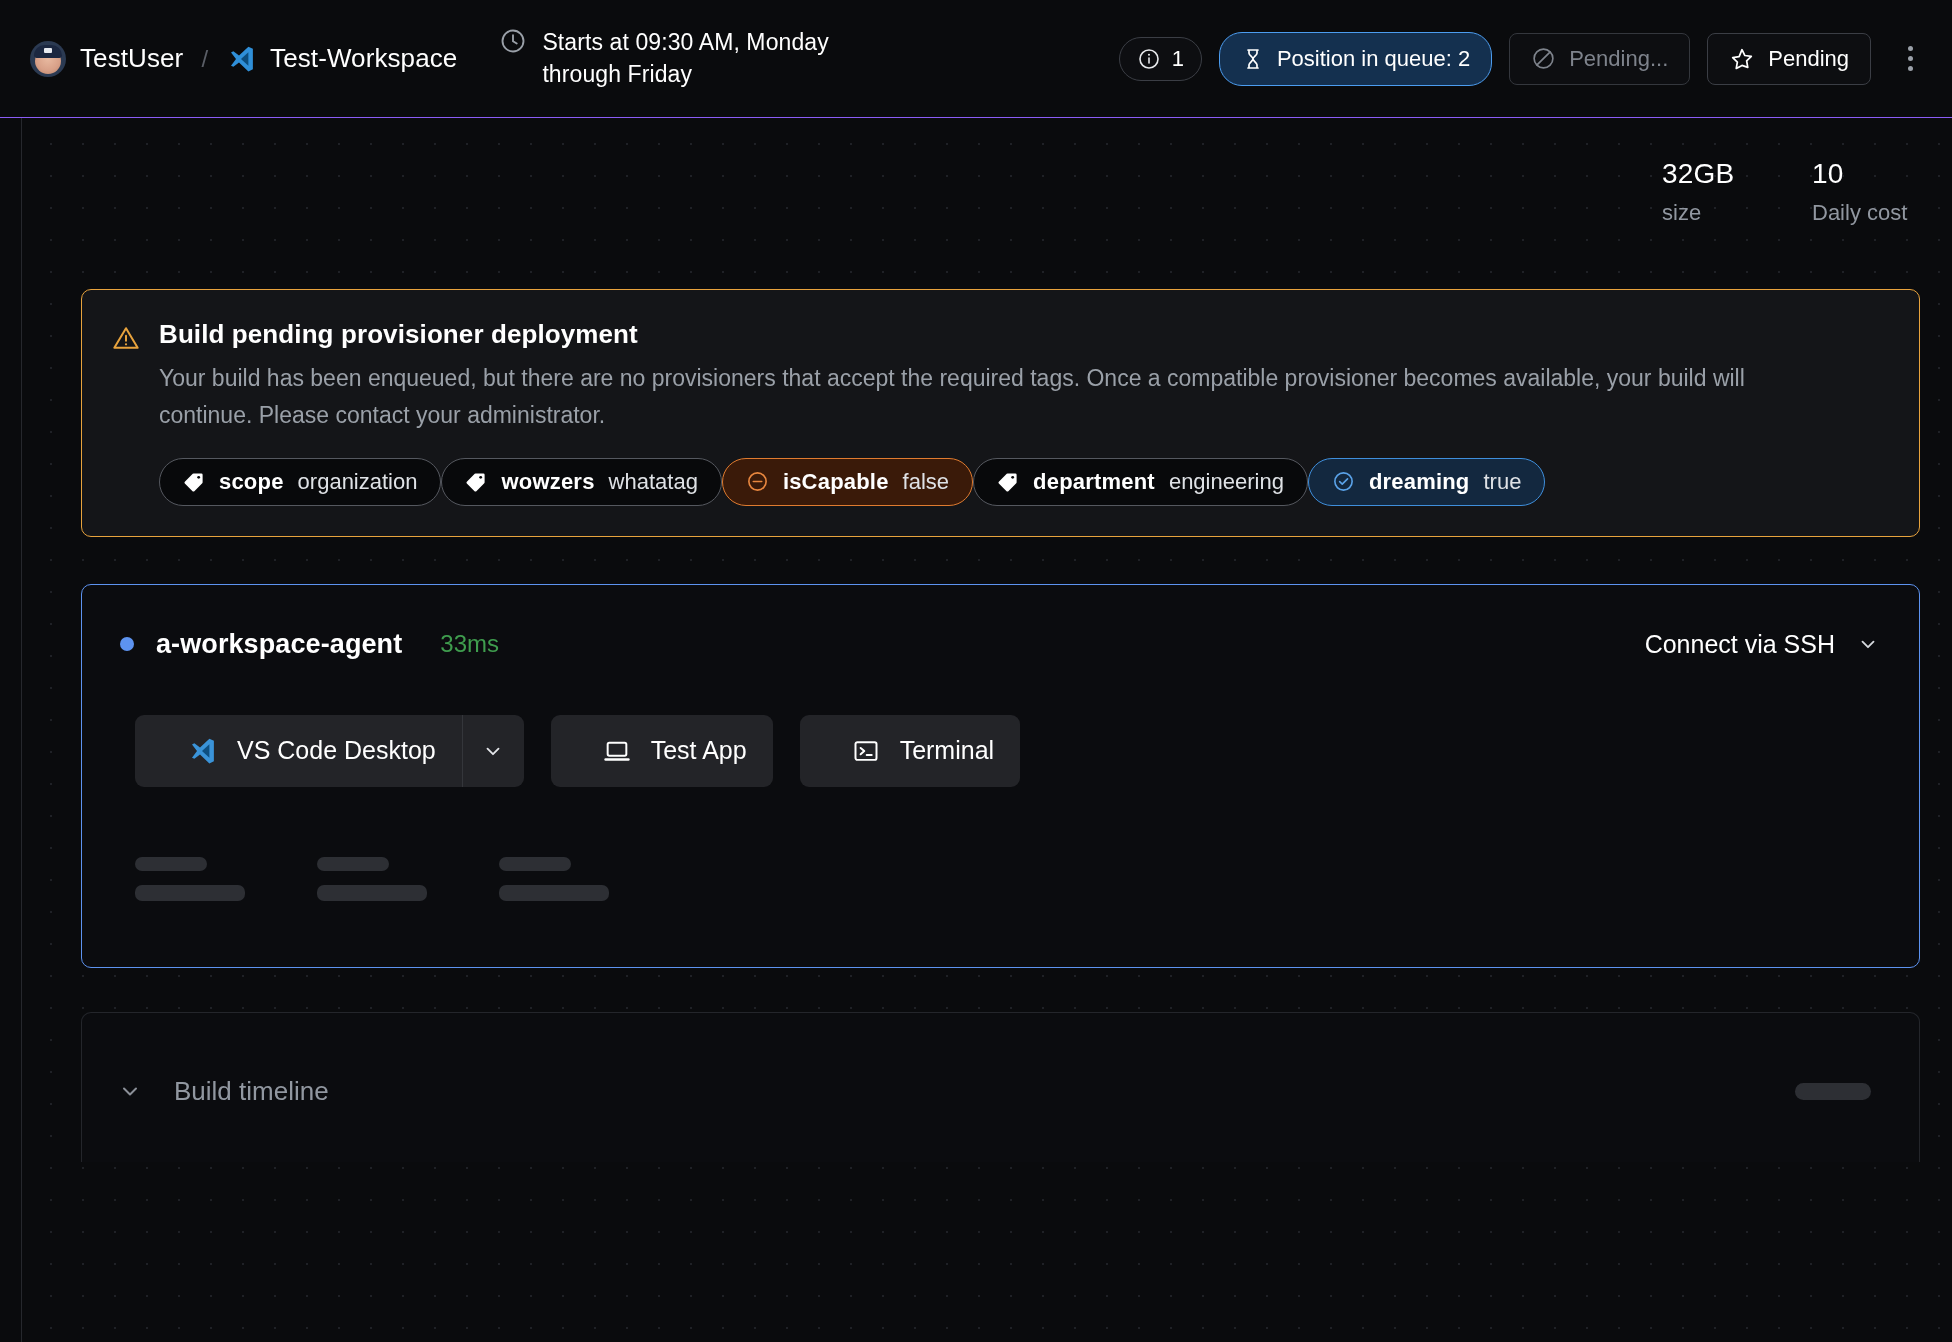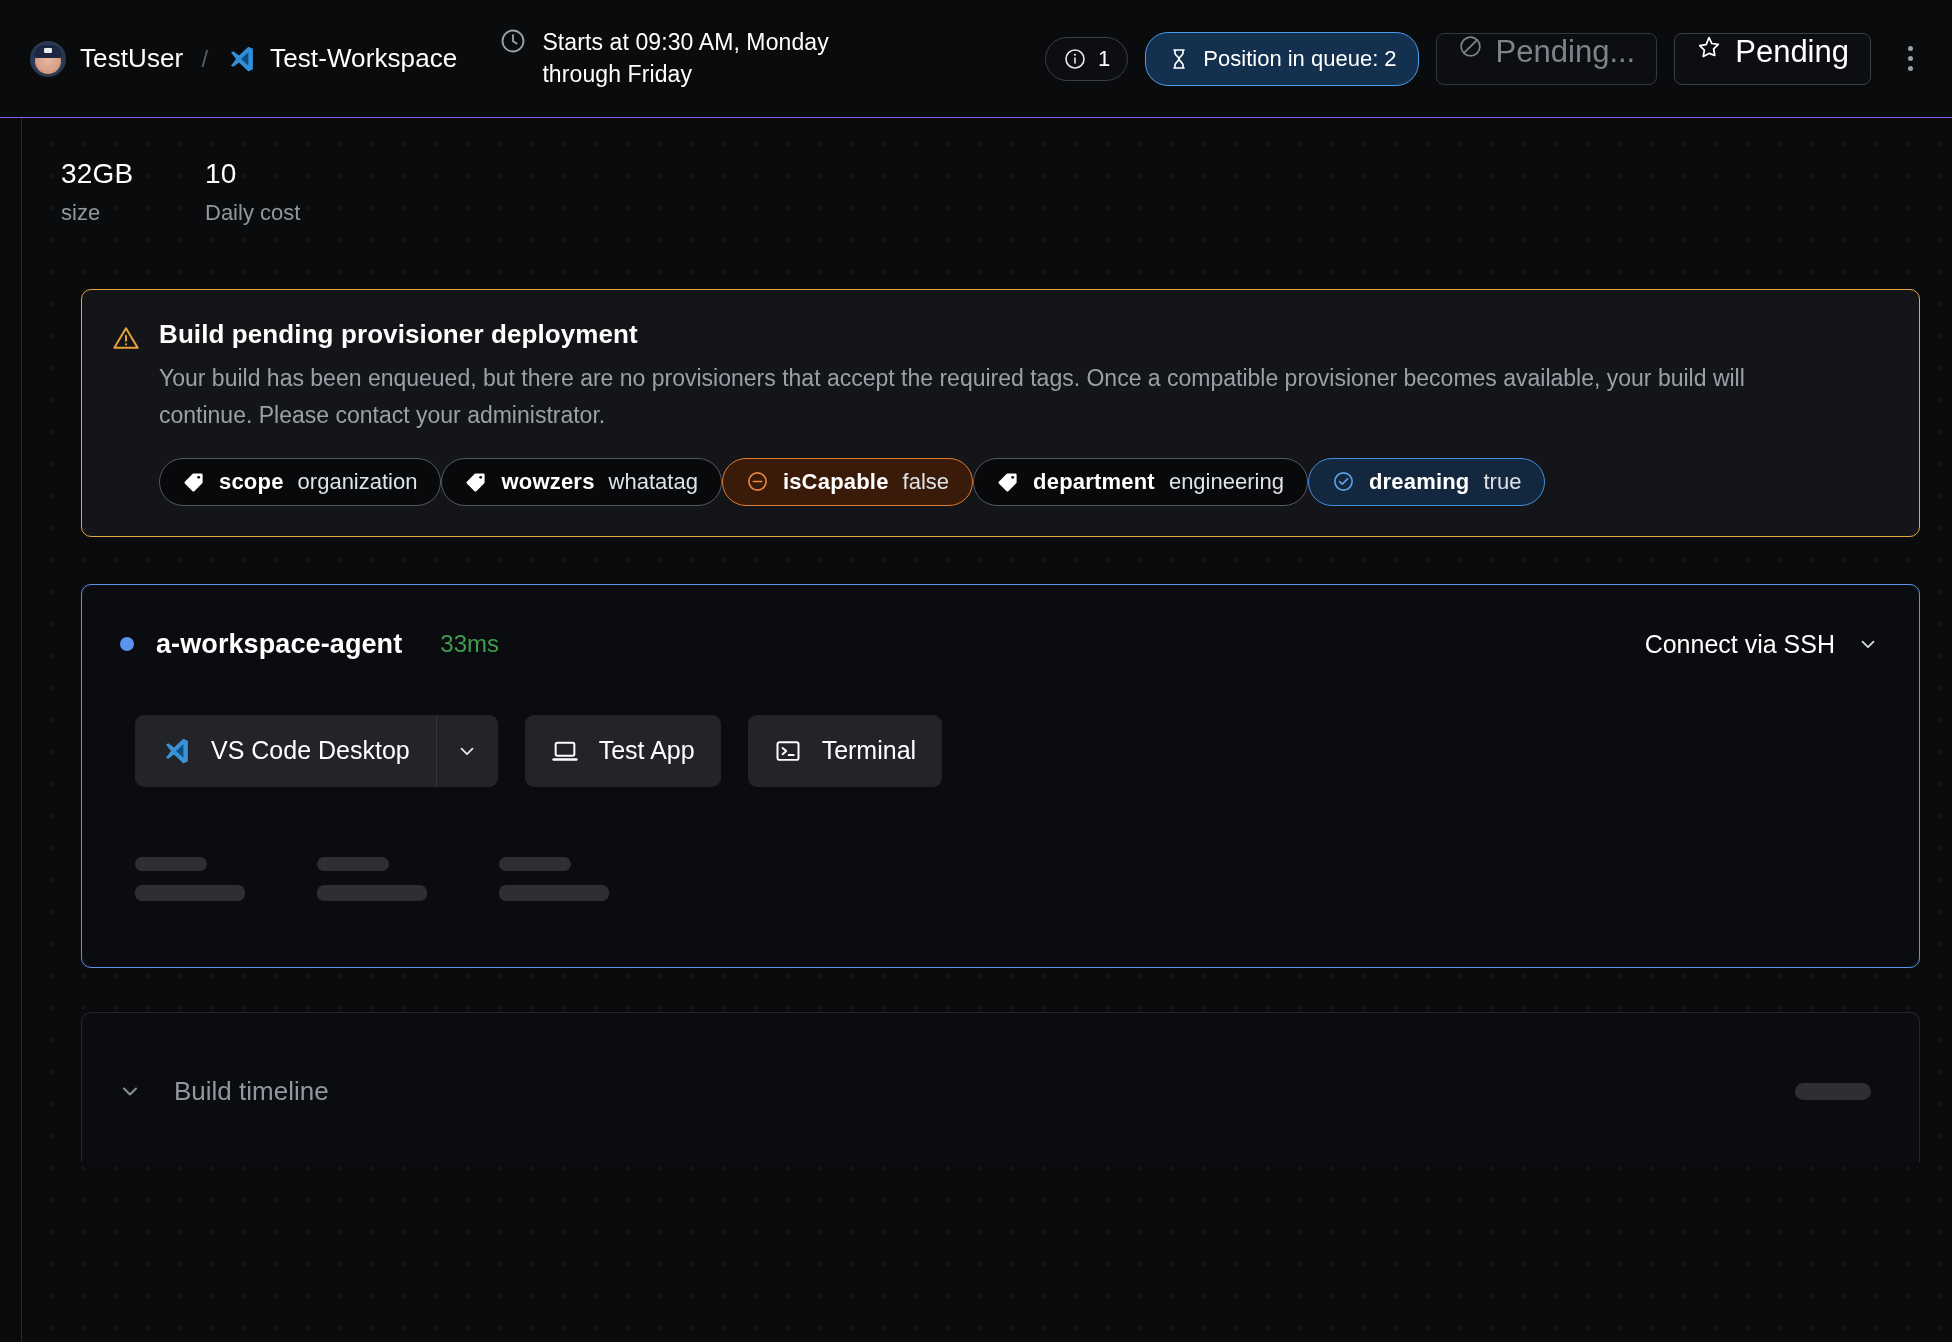--- a/index.html
+++ b/index.html
@@ -137,28 +137,28 @@
     border-radius: 23px;
     border: 1px solid #4c9df0;
     background: #14304f;
     font-size: 22px;
     color: #ffffff;
     white-space: nowrap;
   }
 
   .btn {
     display: inline-flex;
-    align-items: flex-start;
+    align-items: center;
     gap: 13px;
     height: 52px;
     padding: 0 21px;
     border-radius: 8px;
     border: 1px solid #3b3e45;
     background: #0d0e11;
-    font-size: 31px;
+    font-size: 22px;
     color: #ffffff;
     white-space: nowrap;
   }
   .btn.disabled {
     color: #7e838c;
     border-color: #34373d;
   }
 
   .kebab {
     display: flex;
@@ -185,22 +185,23 @@
     background-color: #0a0b0d;
     background-image: radial-gradient(circle, #1f2126 1.4px, transparent 1.5px);
     background-size: 32px 32px;
     background-position: 13px 10px;
     overflow: hidden;
   }
 
   
   .stats {
     display: flex;
-    gap: 4px;
+    gap: 10px;
     padding: 40px 0 0 39px;
+    justify-content: flex-end;
   }
   .stat { min-width: 140px; }
   .stat-value {
     font-size: 28px;
     color: #ffffff;
     letter-spacing: .2px;
   }
   .stat-label {
     font-size: 22px;
     color: #9197a0;
@@ -326,20 +327,21 @@
   }
   .app-main {
     display: inline-flex;
     align-items: center;
     gap: 20px;
     padding: 0 26px;
     height: 100%;
     font-size: 25px;
     color: #ffffff;
     white-space: nowrap;
+    margin-left: 26px;
   }
   .app-split {
     display: inline-flex;
     align-items: center;
     justify-content: center;
     width: 62px;
     height: 100%;
     border-left: 1px solid #34363b;
   }
 

